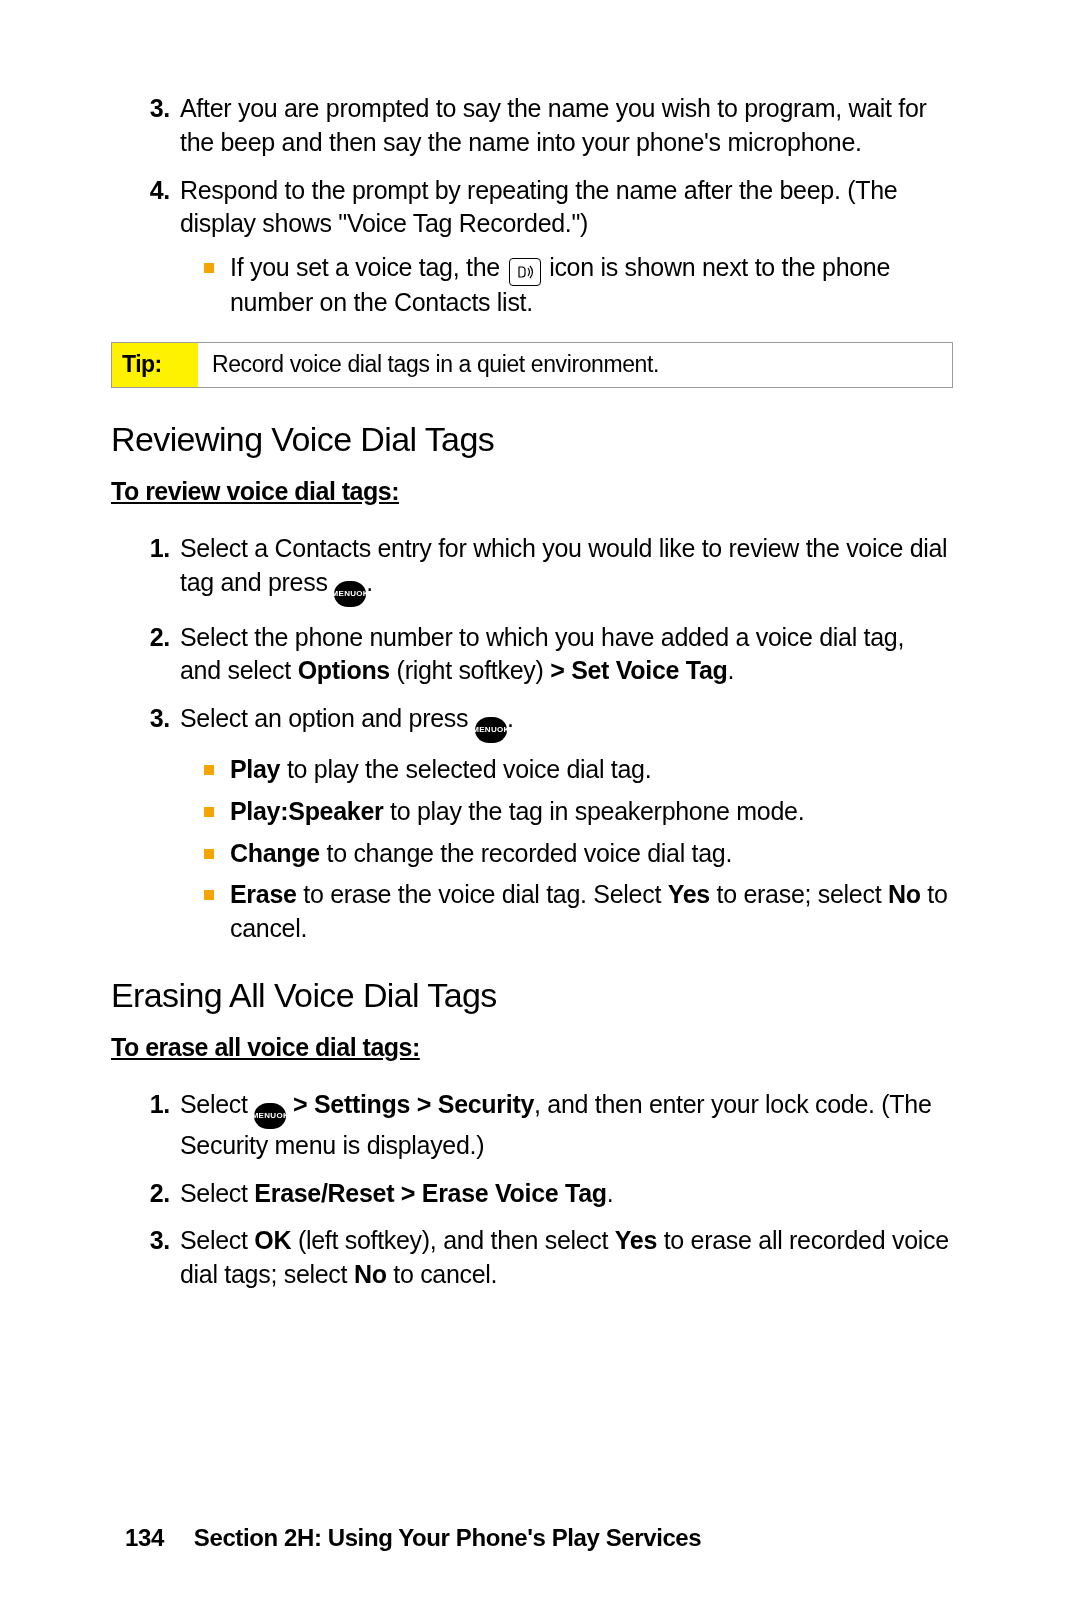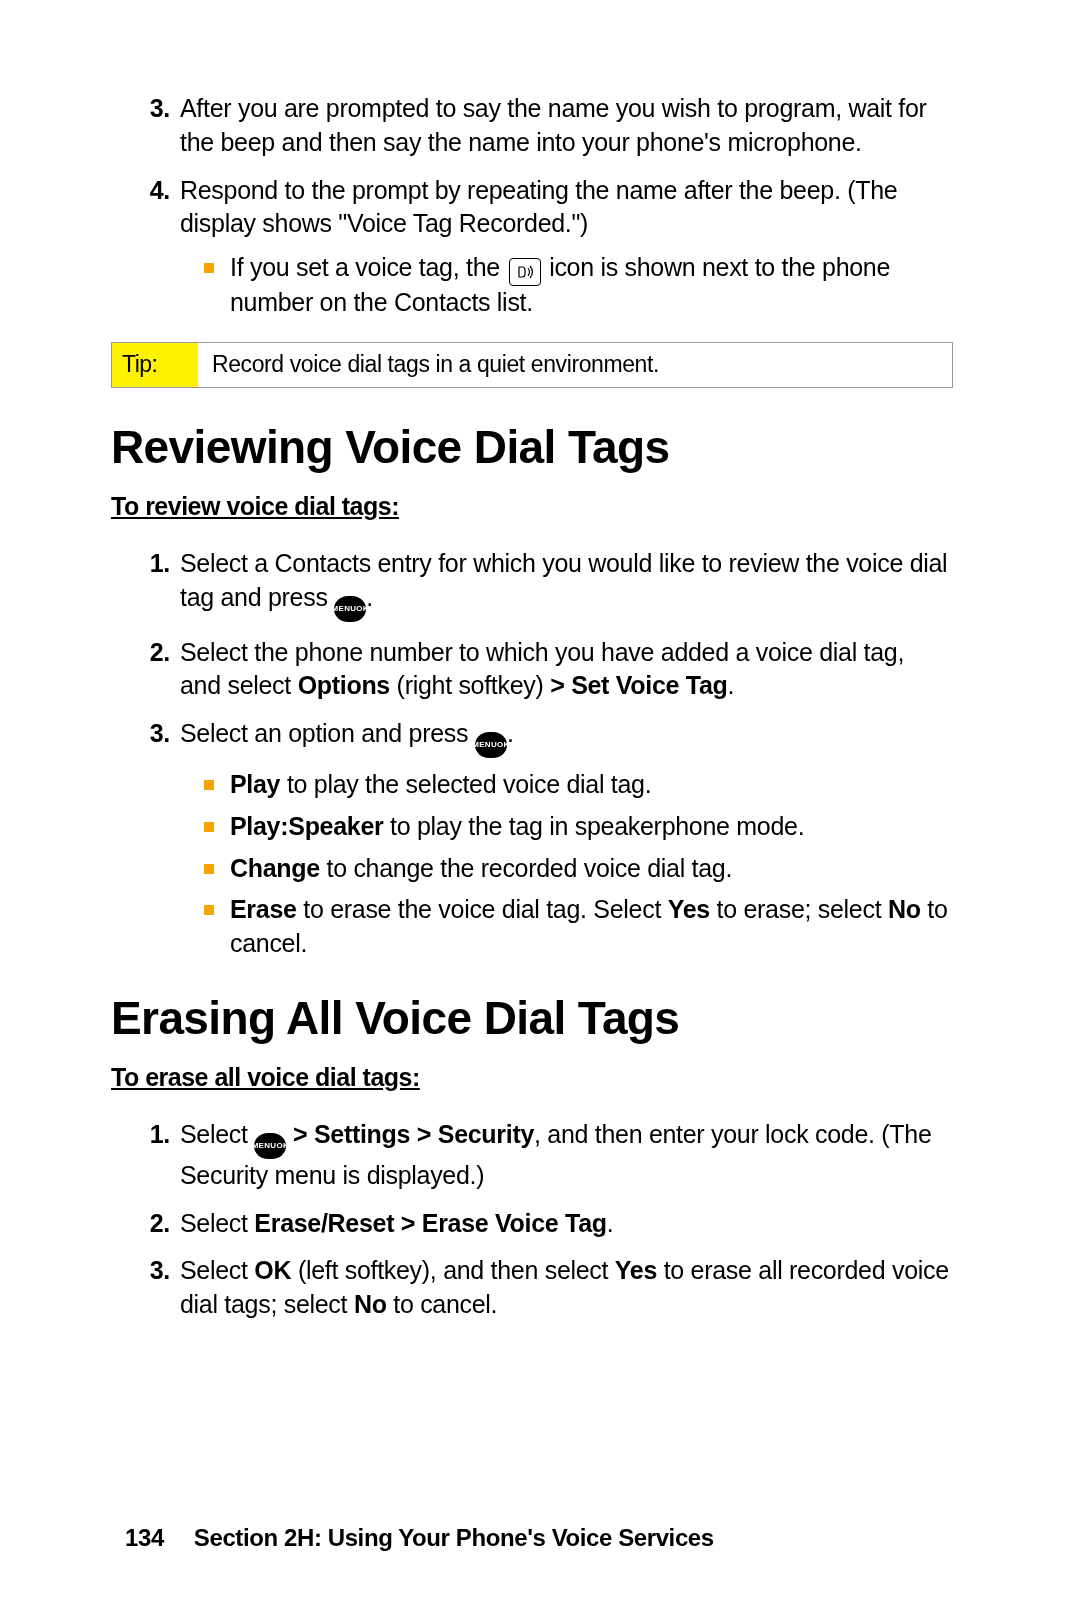--- a/index.html
+++ b/index.html
@@ -62,39 +62,39 @@
   .tipbox {
     border: 1px solid #9a9a9a;
     width: 840px;
     height: 44px;
     display: flex;
     margin: 22px 0 32px -14px;
   }
   .tiplabel {
     background: #fff200;
     width: 76px;
-    font-weight: 400;
+    font-weight: 700;
     font-size: 23px;
     display: flex;
     align-items: center;
     justify-content: flex-start;
     padding-left: 10px;
     letter-spacing: -0.5px;
   }
   .tiptext {
     flex: 1;
     font-size: 23px;
     display: flex;
     align-items: center;
     padding-left: 14px;
     letter-spacing: -0.4px;
   }
   .h2 {
-    font-weight: 700;
-    font-size: 46px;
+    font-weight: 400;
+    font-size: 34px;
     margin: 16px 0 18px -14px;
     letter-spacing: -0.6px;
   }
   .h2.erase {
     margin-top: 30px;
   }
   .lead {
     font-weight: 700;
     font-size: 25px;
     margin: 0 0 26px -14px;
@@ -221,16 +221,16 @@
       <span class="num">2.</span>
       <span>Select </span><span class="b">Erase/Reset &gt; Erase Voice Tag</span><span>.</span>
     </li>
     <li>
       <span class="num">3.</span>
       <span>Select </span><span class="b">OK</span><span> (left softkey), and then select </span><span class="b">Yes</span><span> to erase all recorded voice dial tags; select </span><span class="b">No</span><span> to cancel.</span>
     </li>
   </ol>
 
   <div class="footer">
-    <span class="pg">134</span><span>Section 2H: Using Your Phone's Voice Services</span>
+    <span class="pg">134</span><span>Section 2H: Using Your Phone's Play Services</span>
   </div>
 
 </div>
 
 </body></html>

